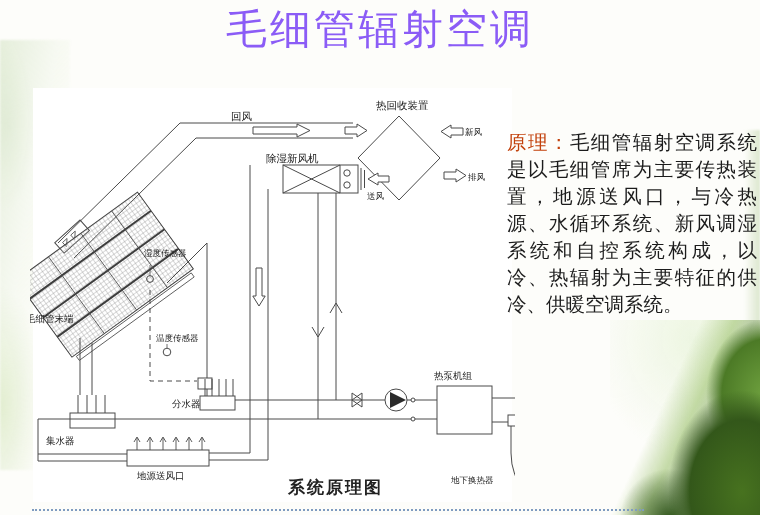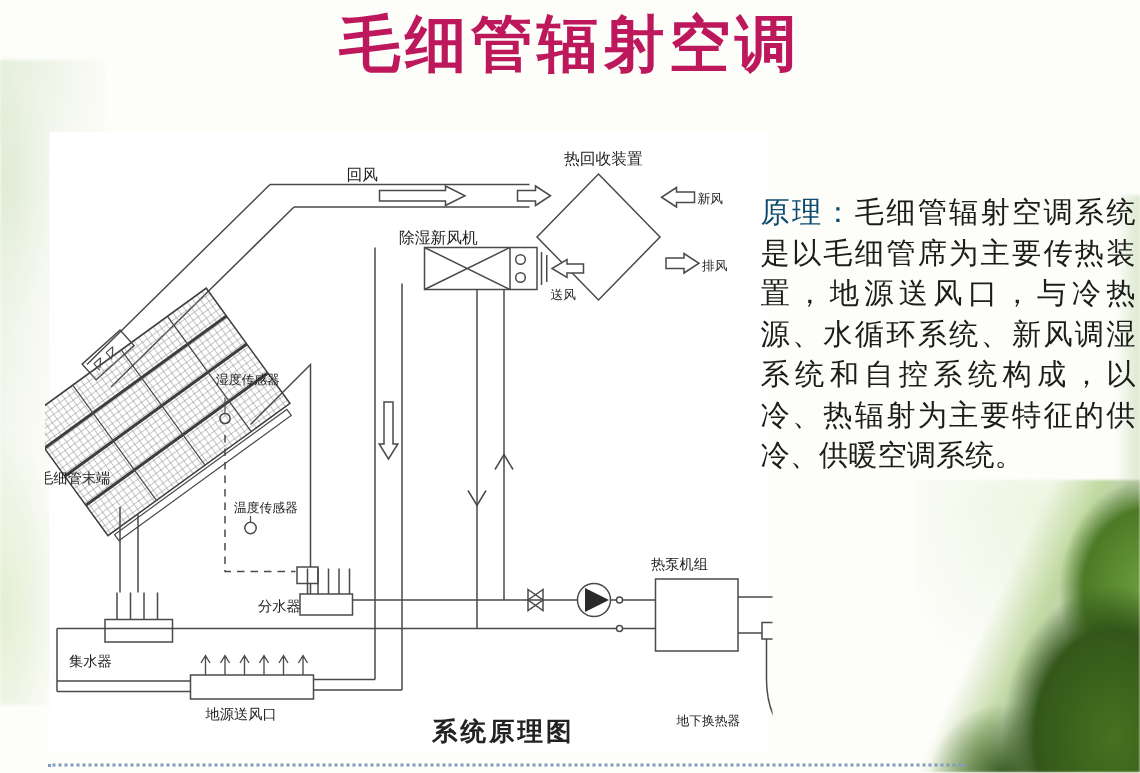--- a/index.html
+++ b/index.html
@@ -21,26 +21,26 @@
       radial-gradient(80px 100px at 104% 38%, #6fa13f 0%, #4c7a26 55%, rgba(76,122,38,0) 75%),
       radial-gradient(70px 70px at 40% 102%, #2e5517 0%, rgba(46,85,23,0) 72%),
       linear-gradient(115deg, transparent 38%, rgba(150,190,100,.55) 52%, rgba(90,130,55,.35) 60%, transparent 72%),
       radial-gradient(130px 150px at 55% 10%, rgba(236,245,224,.95), rgba(236,245,224,0) 78%);
     filter:blur(.7px);}
   .bottom-dots{position:absolute;left:32px;bottom:4px;width:612px;height:0;z-index:3;
     border-top:2px dotted #7f9cc0;}
 
   
   .slide-title{position:absolute;left:0;top:2px;width:100%;text-align:center;z-index:2;
-    font-size:41px;font-weight:700;letter-spacing:3px;color:#be185d;margin:0;}
+    font-size:41px;font-weight:400;letter-spacing:3px;color:#8b5cf6;margin:0;}
 
   
   .principle{position:absolute;left:507px;top:129px;width:250px;z-index:2;
     font-size:19.5px;line-height:27px;color:#1c1c1c;text-align:justify;text-justify:inter-ideograph;}
-  .principle .lead{color:#0c4a6e;}
+  .principle .lead{color:#c2410c;}
 
   
   .diagram-bg{position:absolute;left:33px;top:88px;width:479px;height:414px;background:#ffffff;z-index:1;}
   .diagram-svg{position:absolute;left:30px;top:88px;z-index:2;}
   .diagram-svg text{fill:#222;font-family:"Liberation Serif","DejaVu Serif",serif;}
   .lbl{font-size:9.5px;}
   .lbl-s{font-size:8.5px;}
   .lbl-m{font-size:10.5px;}
   .caption{font-size:17px;font-weight:bold;letter-spacing:2px;}
 </style>

